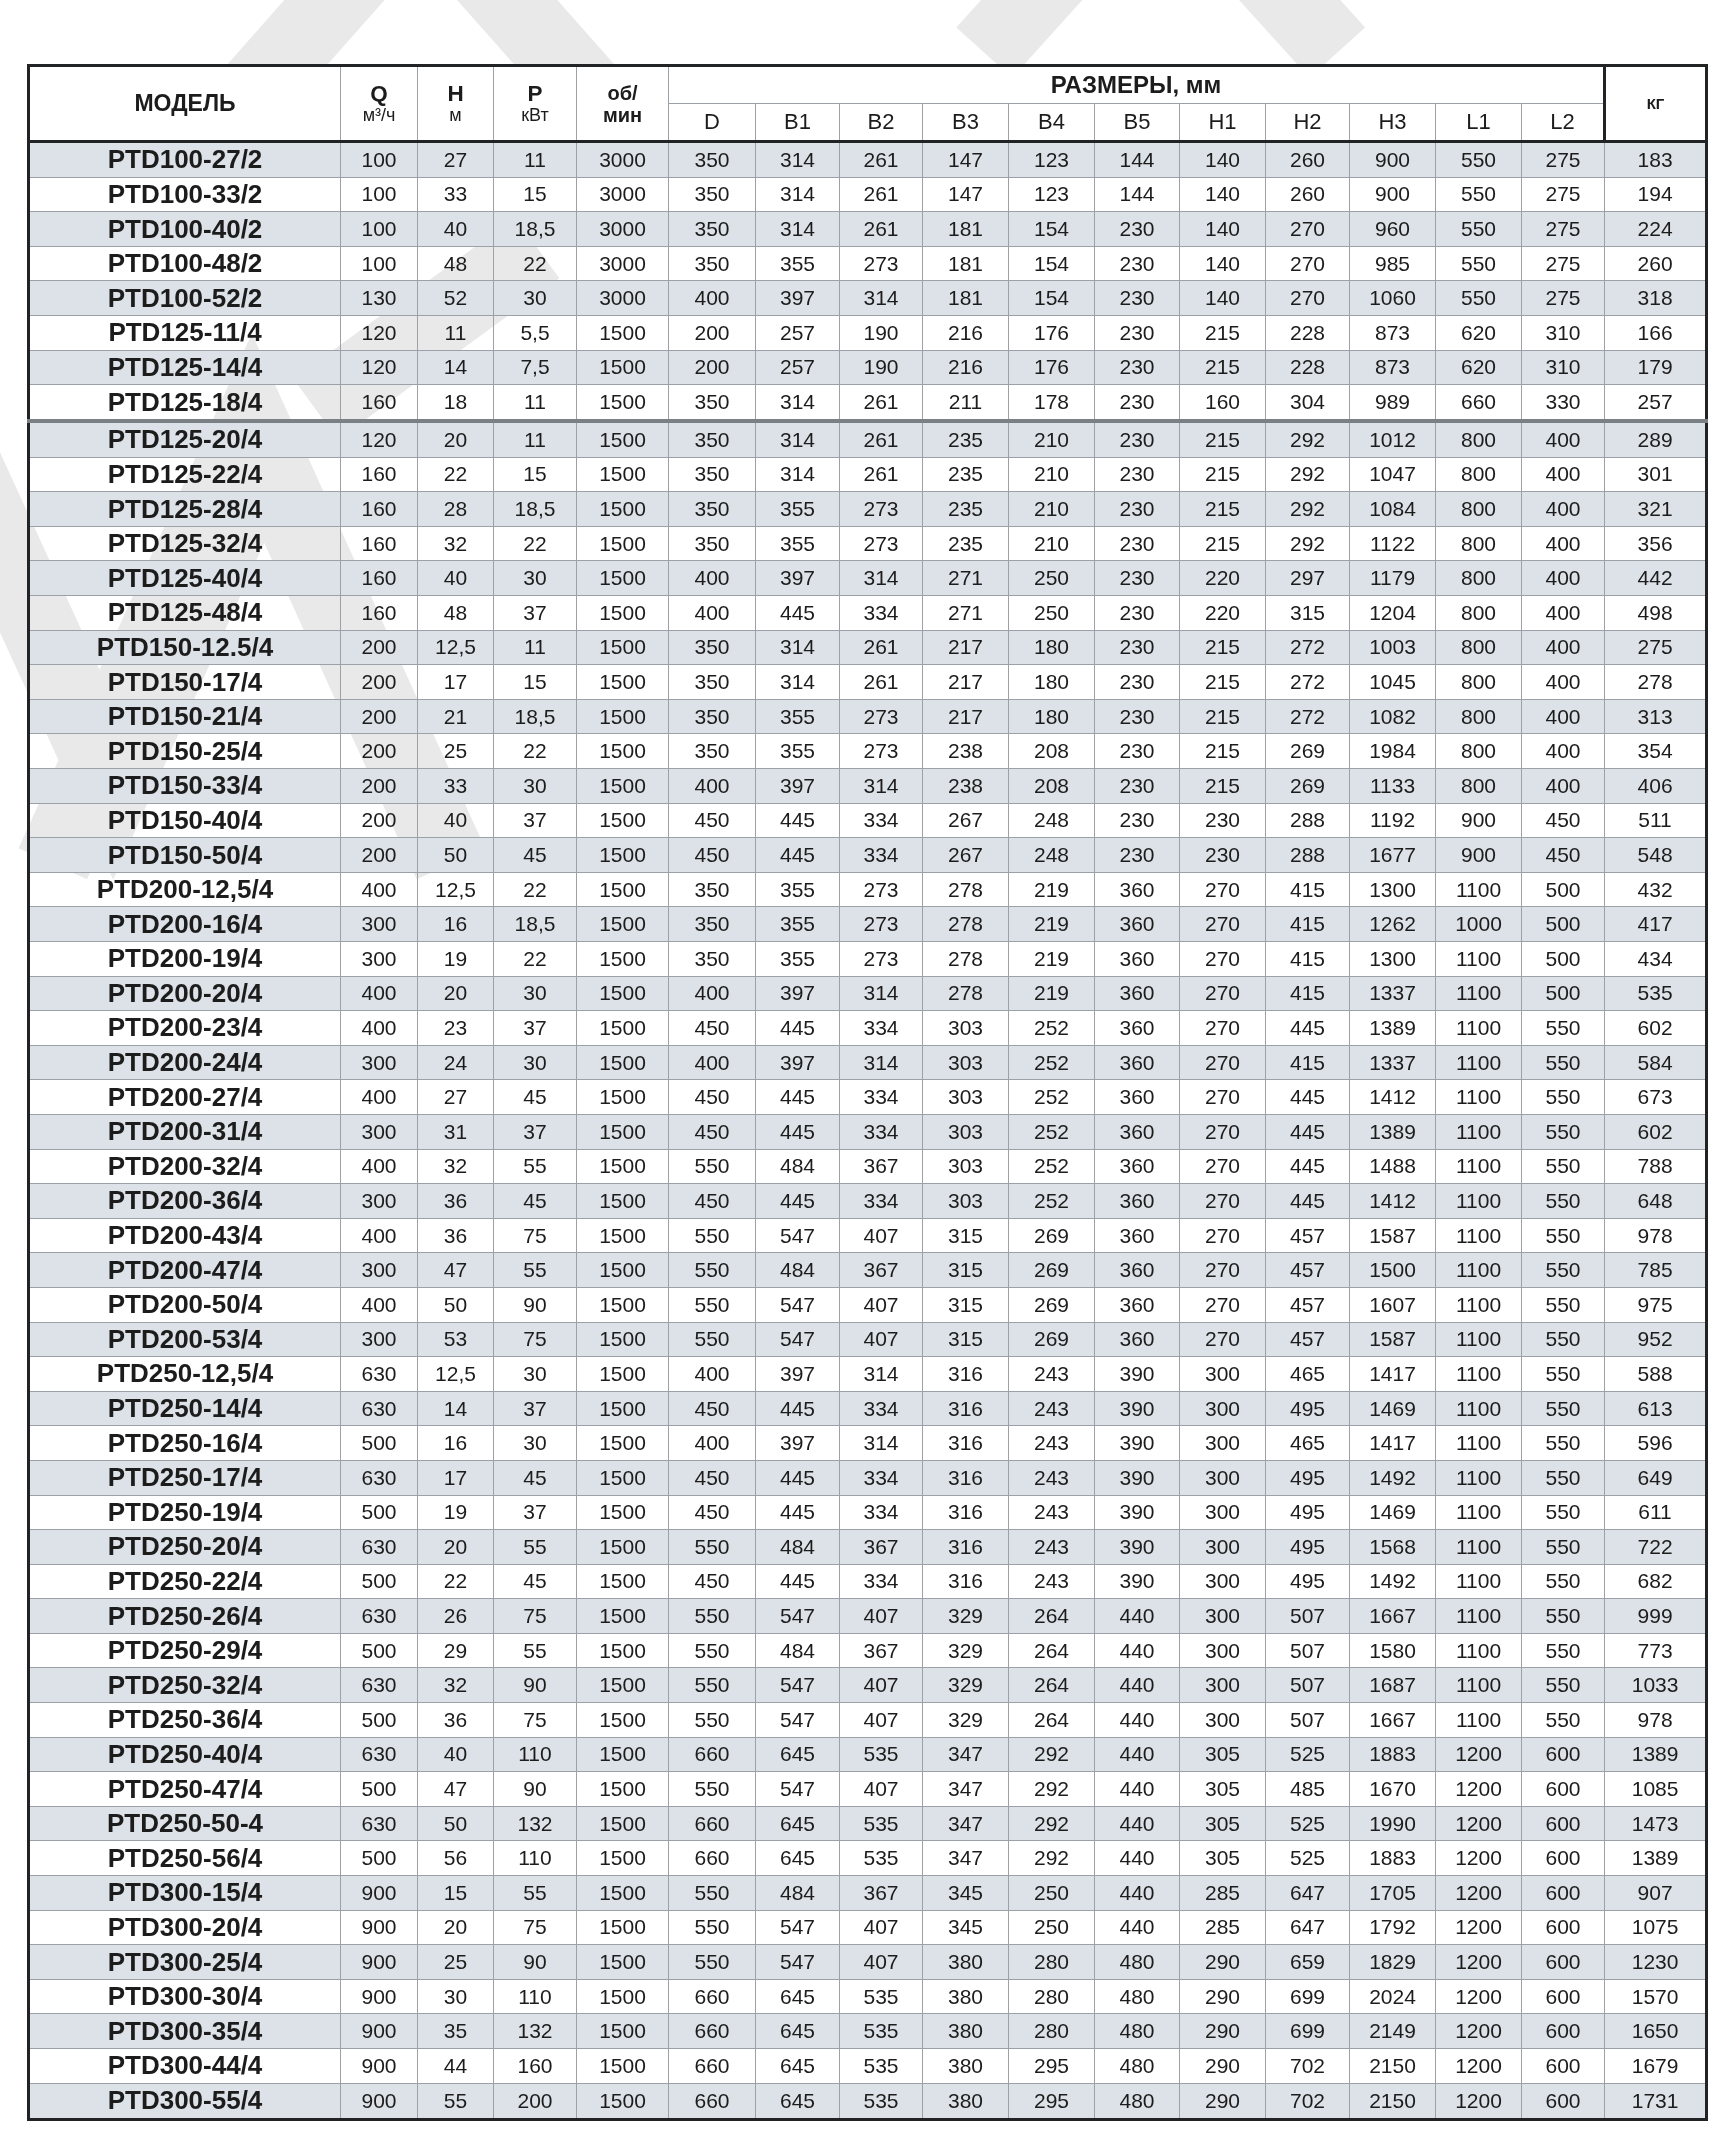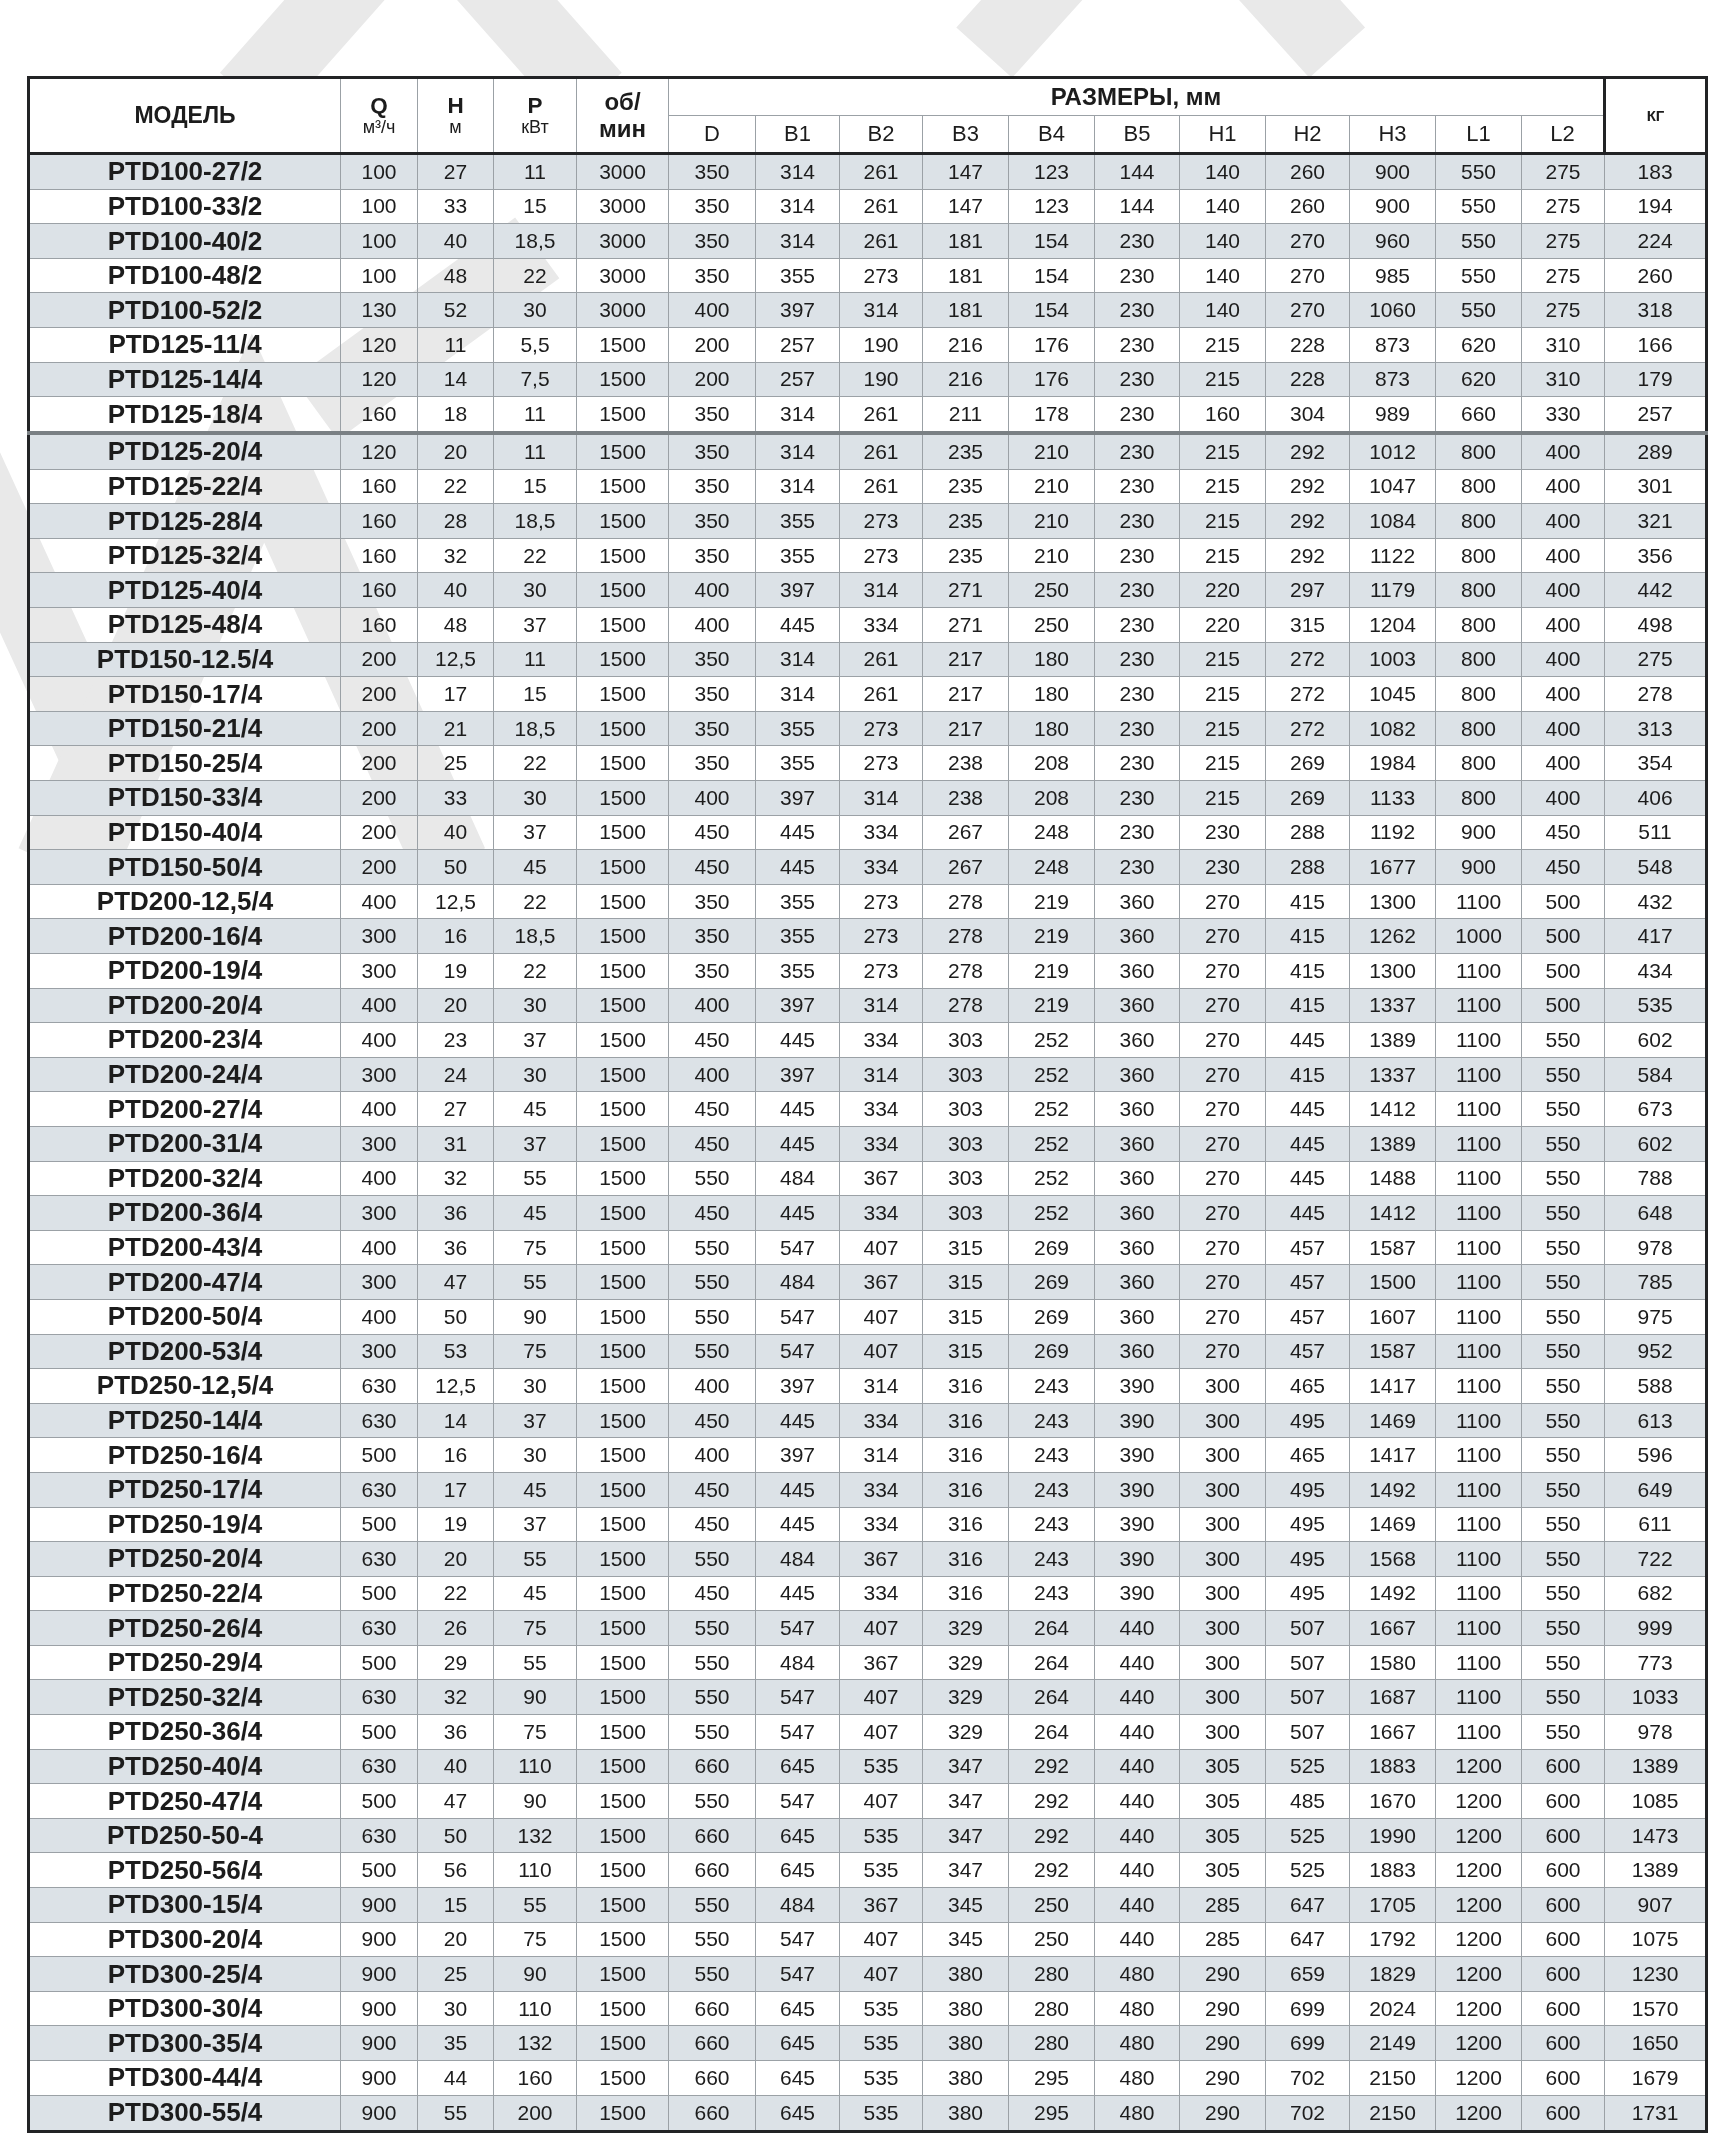--- a/index.html
+++ b/index.html
@@ -19,21 +19,21 @@
   }
   .watermark {
     position: absolute;
     left: 0;
     top: 0;
     z-index: 0;
   }
   table.spec {
     position: absolute;
     left: 27px;
-    top: 76px;
+    top: 64px;
     width: 1676px;
     height: 2057px;
     border-collapse: collapse;
     table-layout: fixed;
     z-index: 1;
     border: 3px solid #222325;
   }
   th, td {
     border: 1.5px solid #9ba1a6;
     padding: 0;
@@ -42,21 +42,21 @@
     overflow: hidden;
     white-space: nowrap;
   }
   
   thead tr.hr1 { height: 38px; }
   thead tr.hr2 { height: 38px; }
   thead th { background: #ffffff; }
   th.th-model { font-size: 23px; font-weight: bold; }
   th .sym  { font-size: 22.5px; font-weight: bold; line-height: 1.05; }
   th .unit { font-size: 18px; font-weight: normal; line-height: 1.05; }
-  th.th-rpm .sym { white-space: pre-line; font-size: 24px; line-height: 1.1; }
+  th.th-rpm .sym { white-space: pre-line; font-size: 20px; line-height: 1.1; }
   th.th-sizes { font-size: 24px; font-weight: bold; }
   th.th-size  { font-size: 22px; font-weight: normal; }
   th.th-kg    { font-size: 15px; font-weight: bold; border-left: 3px solid #222325; }
   thead th[rowspan], thead tr.hr2 th, thead th.th-kg { border-bottom: 3.8px solid #222325; }
   
   tbody td { font-size: 21px; background: transparent; }
   tbody td.model { font-weight: bold; font-size: 26px; }
   tbody tr.alt td { background: #dce2e7; }
   tbody tr.thick-bottom td { border-bottom: 4.5px solid #7a8084; }
 </style>

